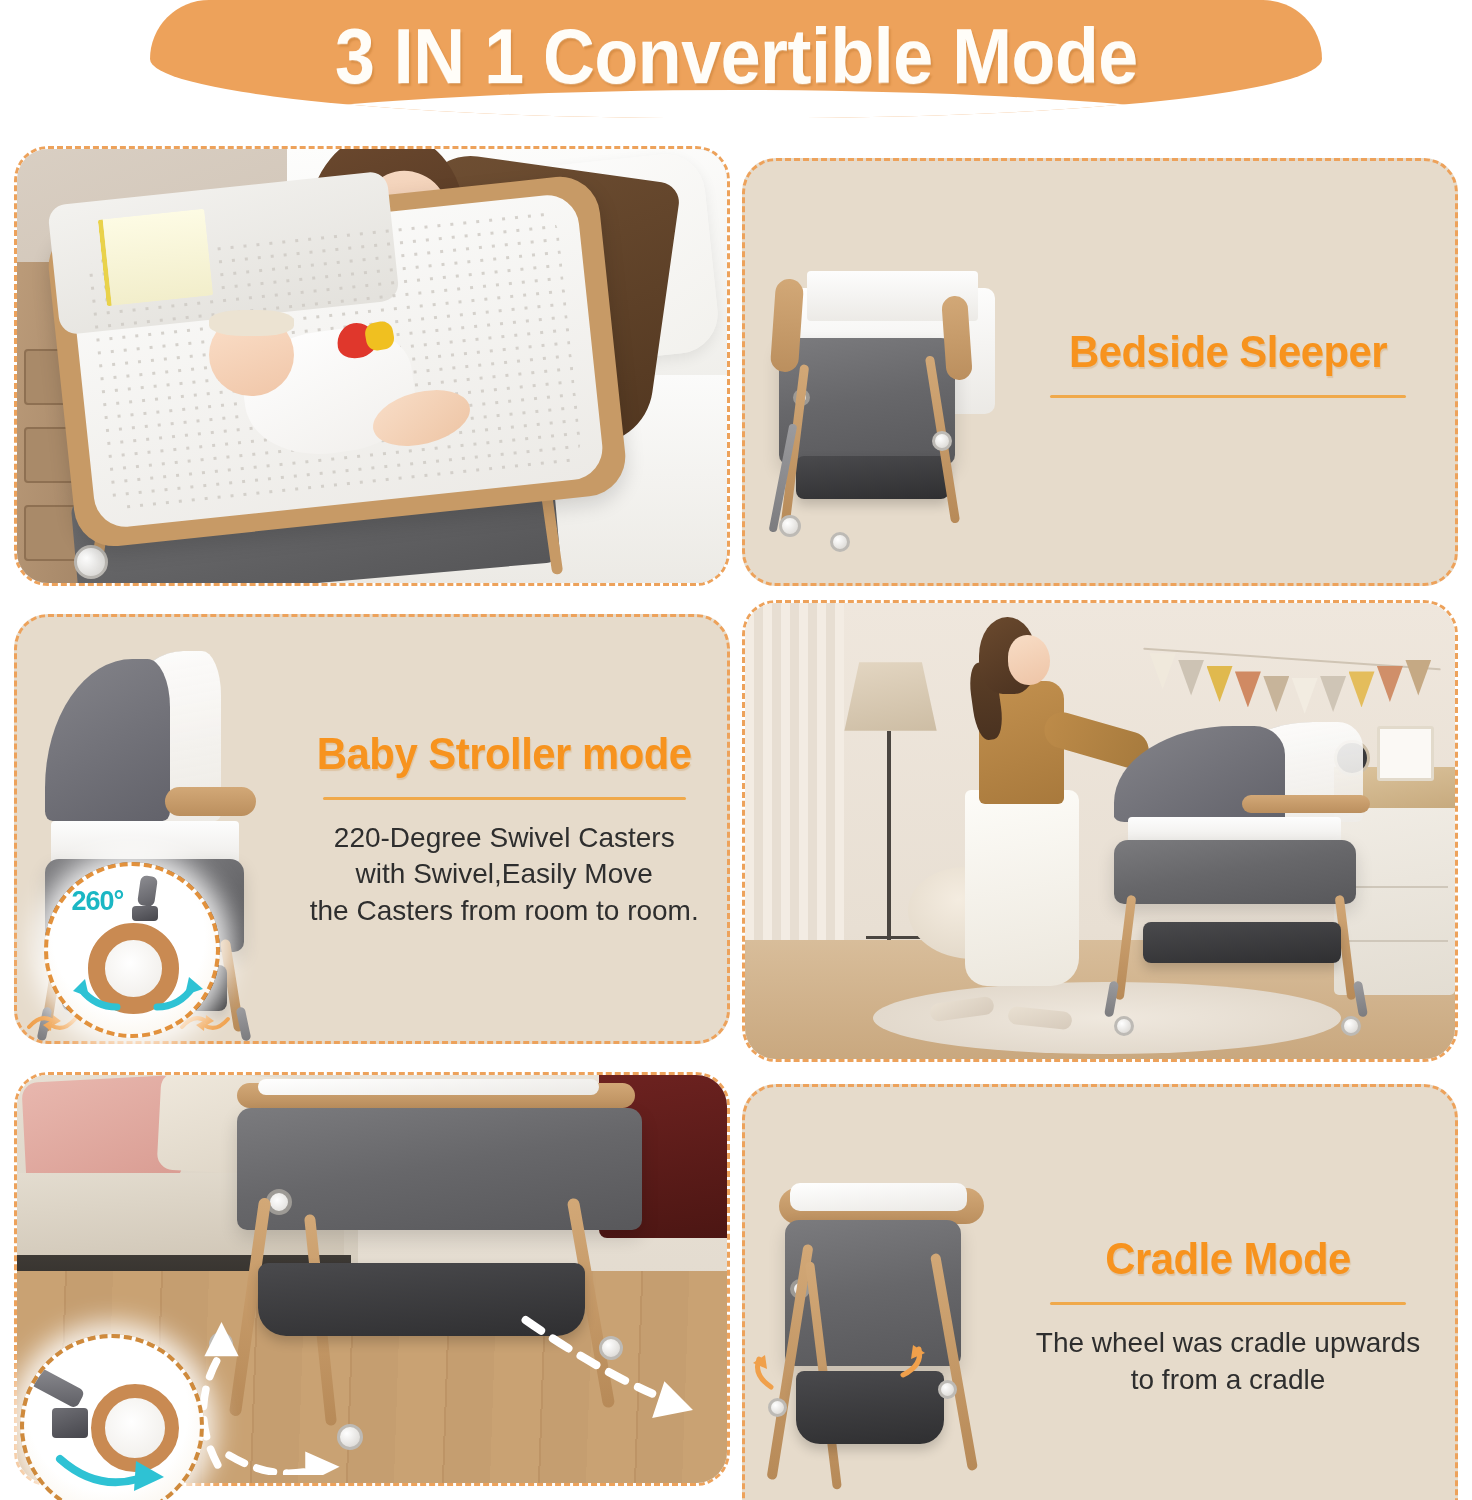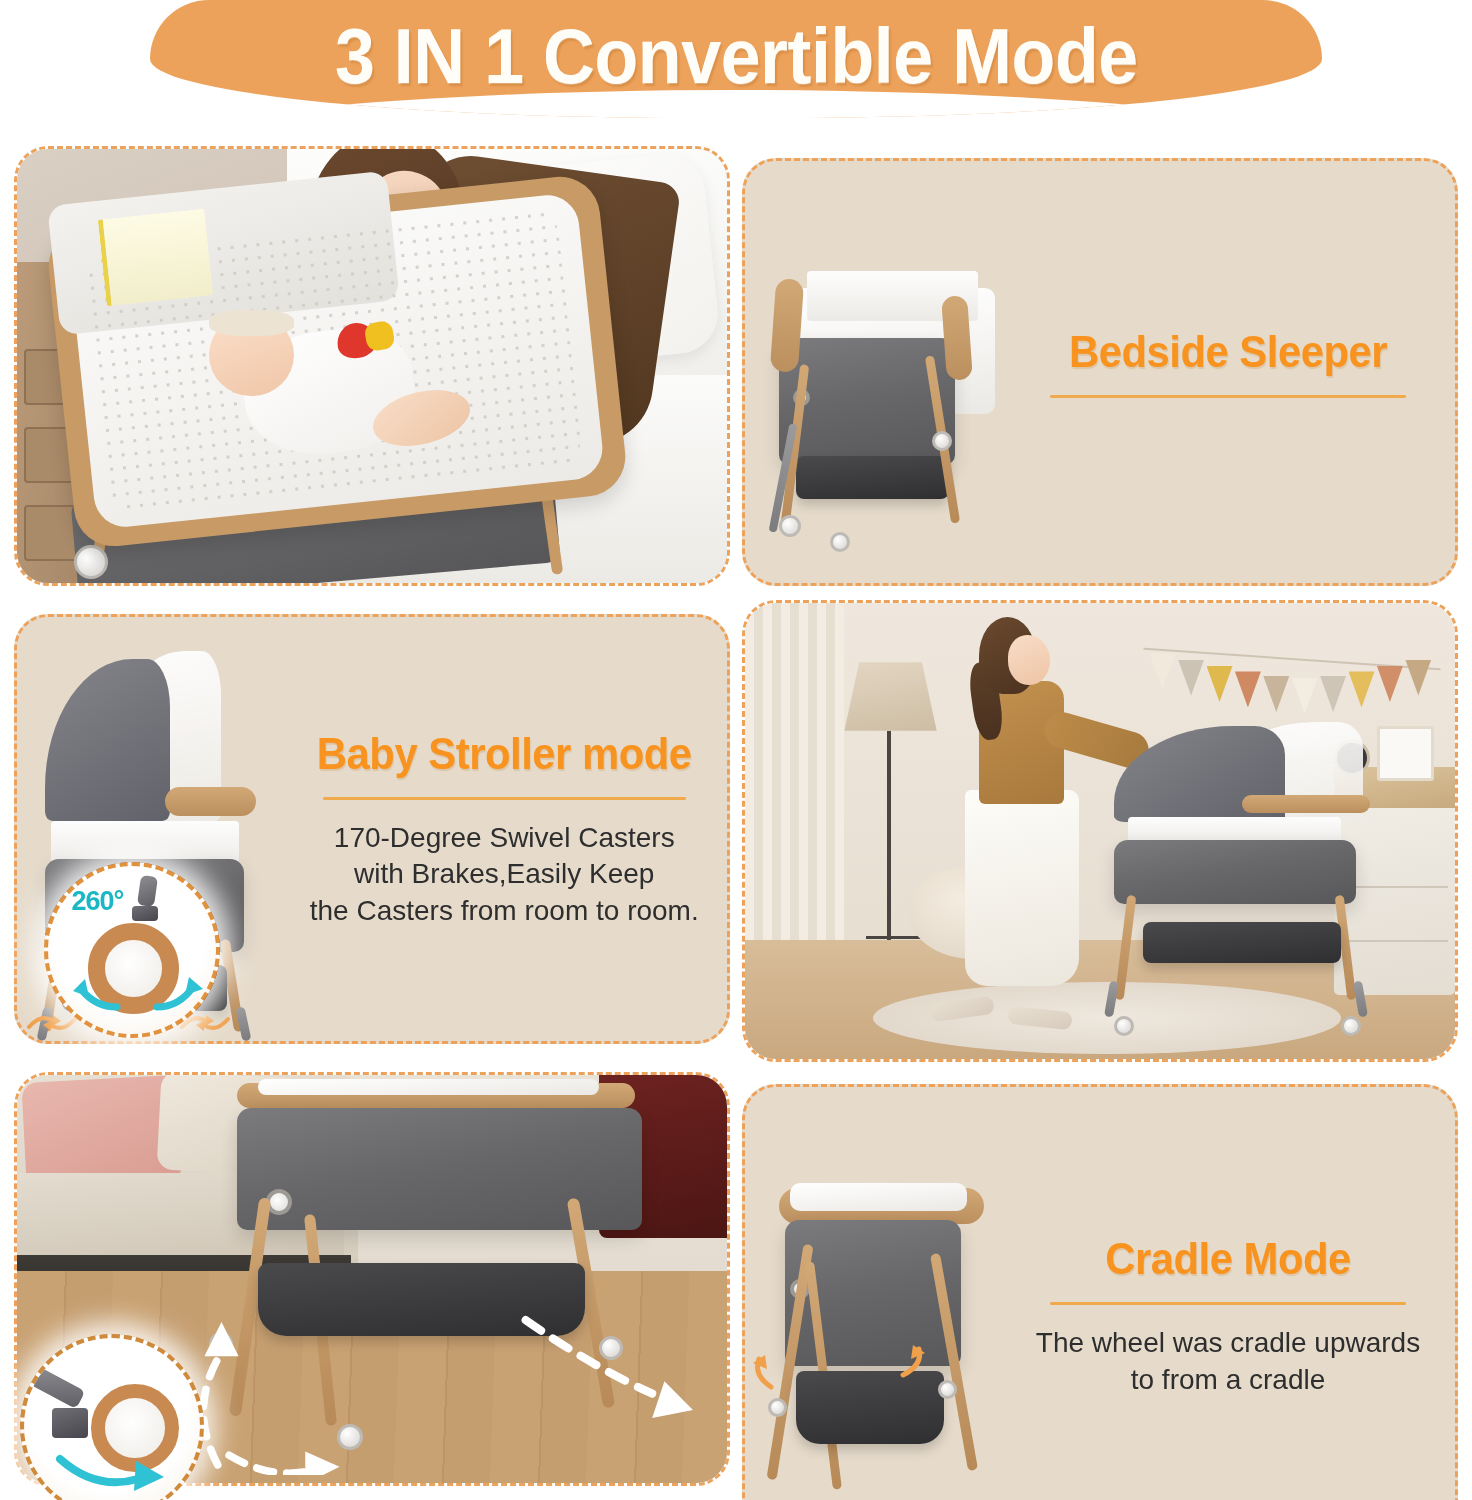--- a/index.html
+++ b/index.html
@@ -273,22 +273,22 @@
         <path d="M6 20 Q18 6 30 14" stroke="#f0a04b" stroke-width="4" fill="none" stroke-linecap="round"></path>
         <path d="M30 8 L38 14 L29 19 Z" fill="#f0a04b"></path>
         <path d="M52 12 Q40 26 28 18" stroke="#f0a04b" stroke-width="4" fill="none" stroke-linecap="round"></path>
         <path d="M28 24 L20 18 L29 13 Z" fill="#f0a04b"></path>
       </svg>
     </div>
     <div class="txt-body left-fig">
       <div class="mode-title">Baby Stroller mode</div>
       <div class="mode-rule"></div>
       <div class="mode-desc small">
-        <div>170-Degree Swivel Casters</div>
-        <div>with Brakes,Easily Keep</div>
+        <div>220-Degree Swivel Casters</div>
+        <div>with Swivel,Easily Move</div>
         <div>the Casters from room to room.</div>
       </div>
     </div>
   </div>
 </div>
 
 <div class="panel p-mr">
   <div class="scene">
     <div class="mr-wall"></div>
     <div class="mr-curtain"></div>

